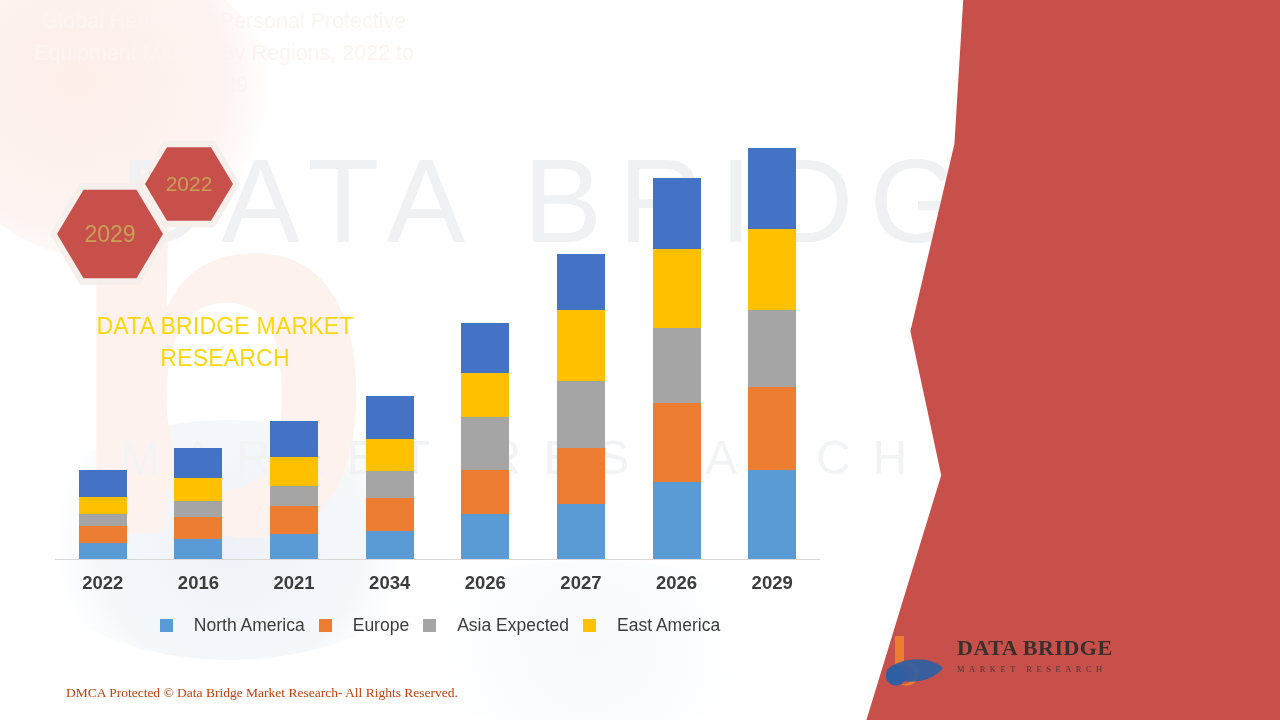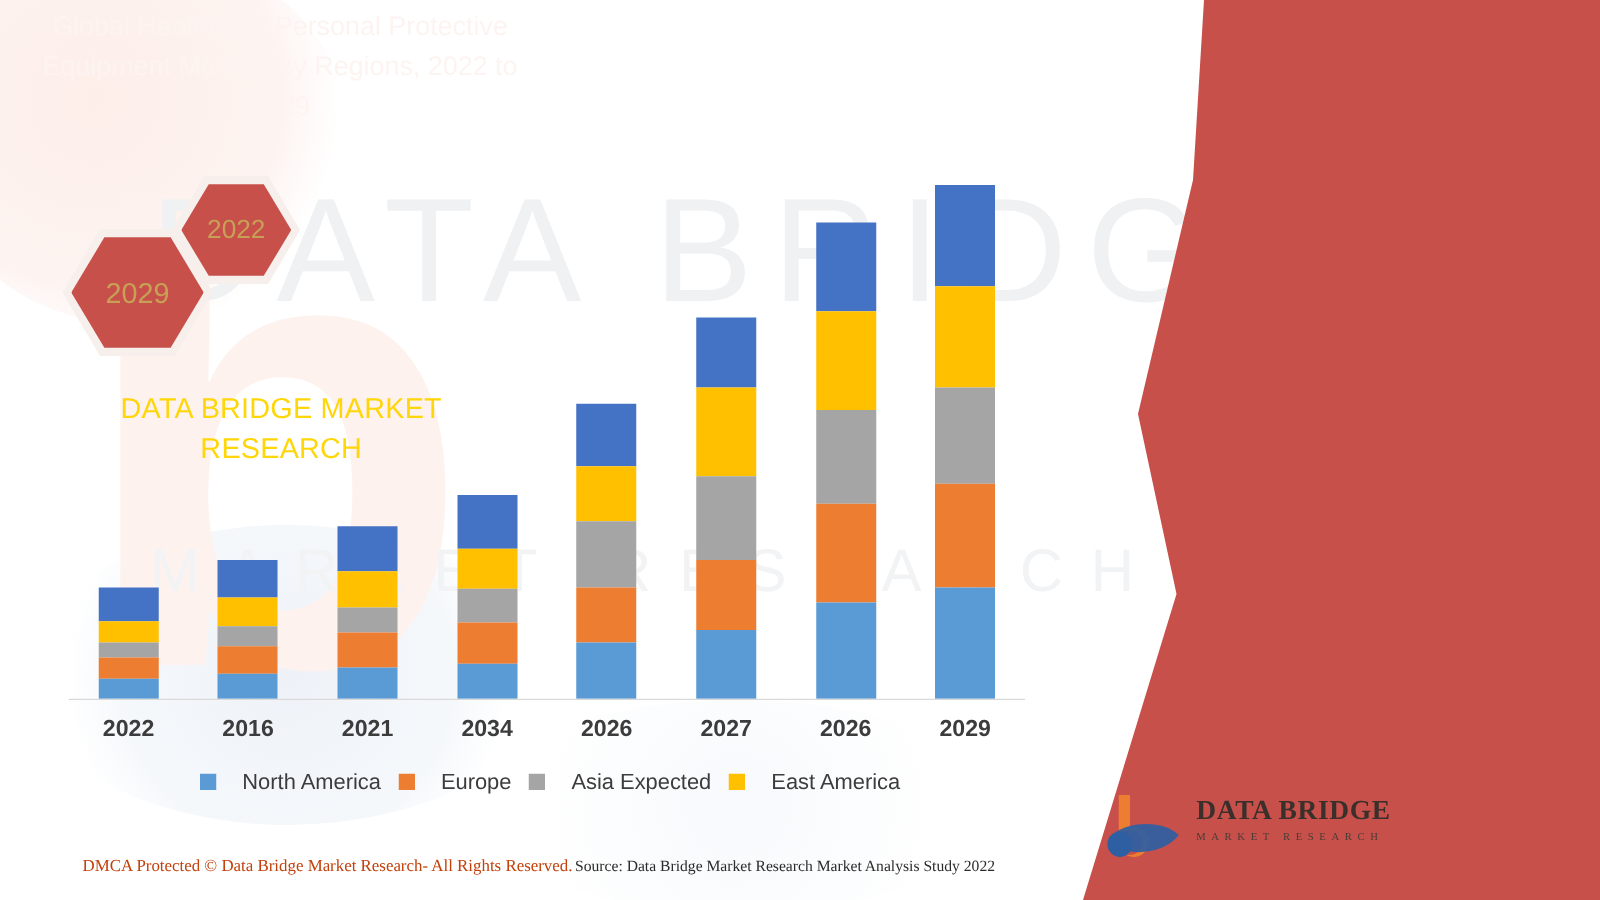--- a/index.html
+++ b/index.html
@@ -365,21 +365,20 @@
         <span class="leg-swatch" style="background: rgb(165, 165, 165);"></span>
         <span class="leg-label">Asia Expected</span>
       </div>
       <div class="leg-item">
         <span class="leg-swatch" style="background: rgb(255, 192, 0);"></span>
         <span class="leg-label">East America</span>
       </div>
     </div>
 
   <div class="footer-left">DMCA Protected © Data Bridge Market Research- All Rights Reserved.</div>
-  <div class="footer-src">Source: Data Bridge Market Research Market Analysis Study 2022</div>
 
   <div class="panel"></div>
   <div class="panel-title">Global Healthcare Personal Protective Equipment Market, By Regions, 2022 to 2029</div>
 
   <div class="hexwrap">
     <div class="hex hex-2022">
       <div class="hexbg"></div>
       <div class="hexin"></div>
       <span>2022</span>
     </div>

